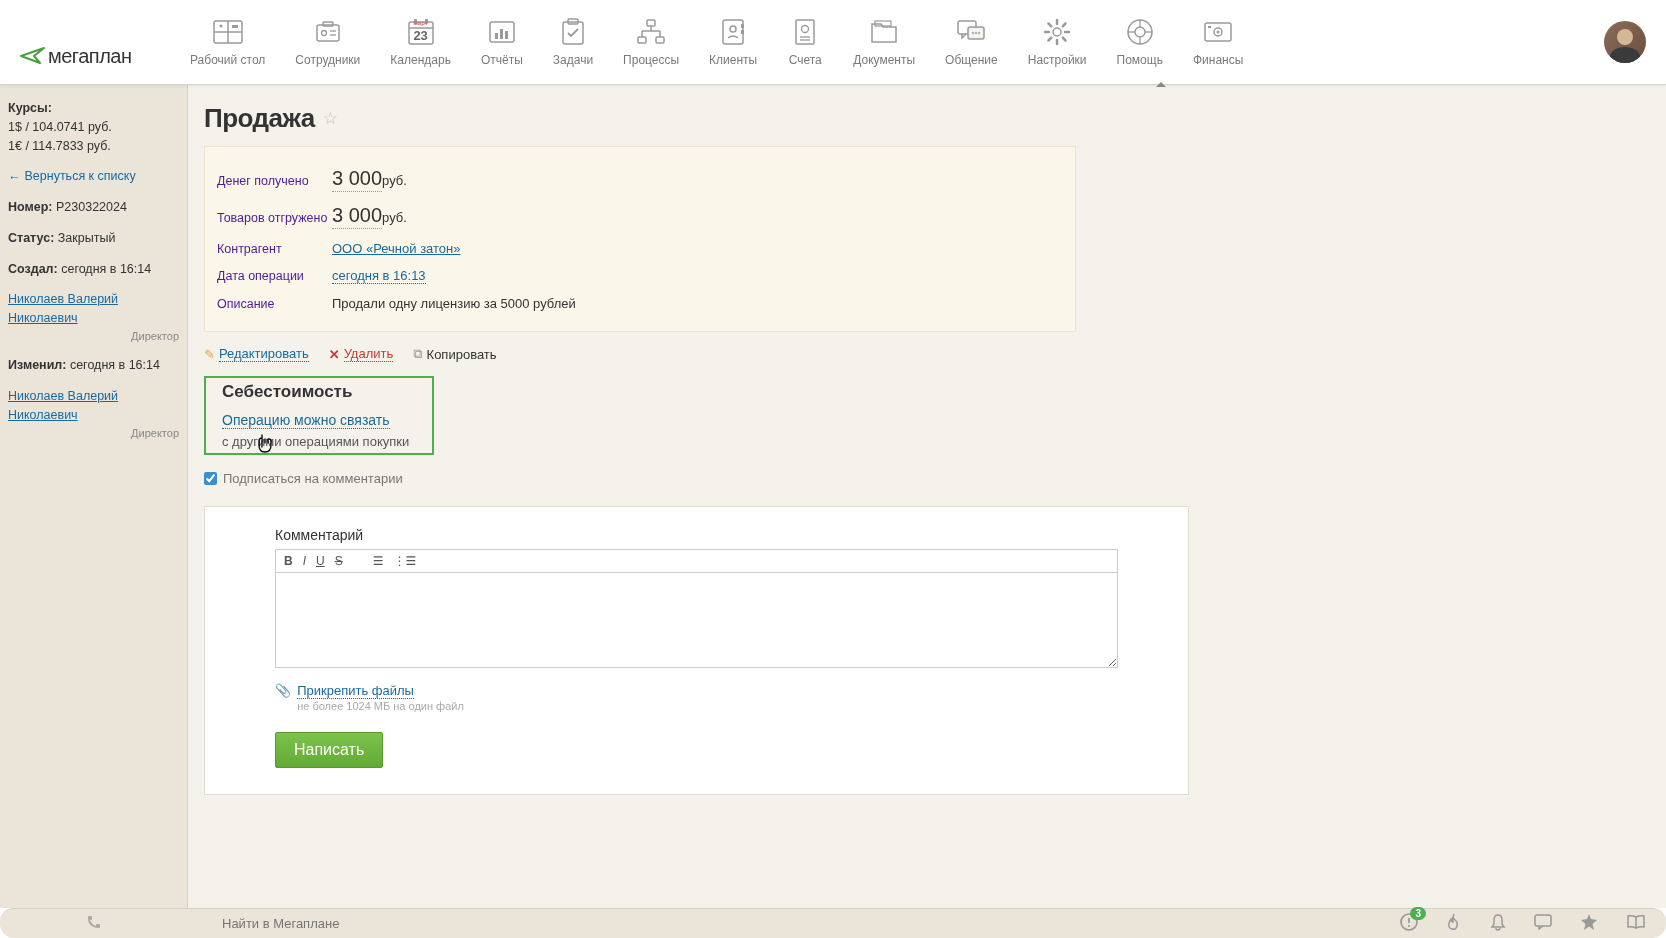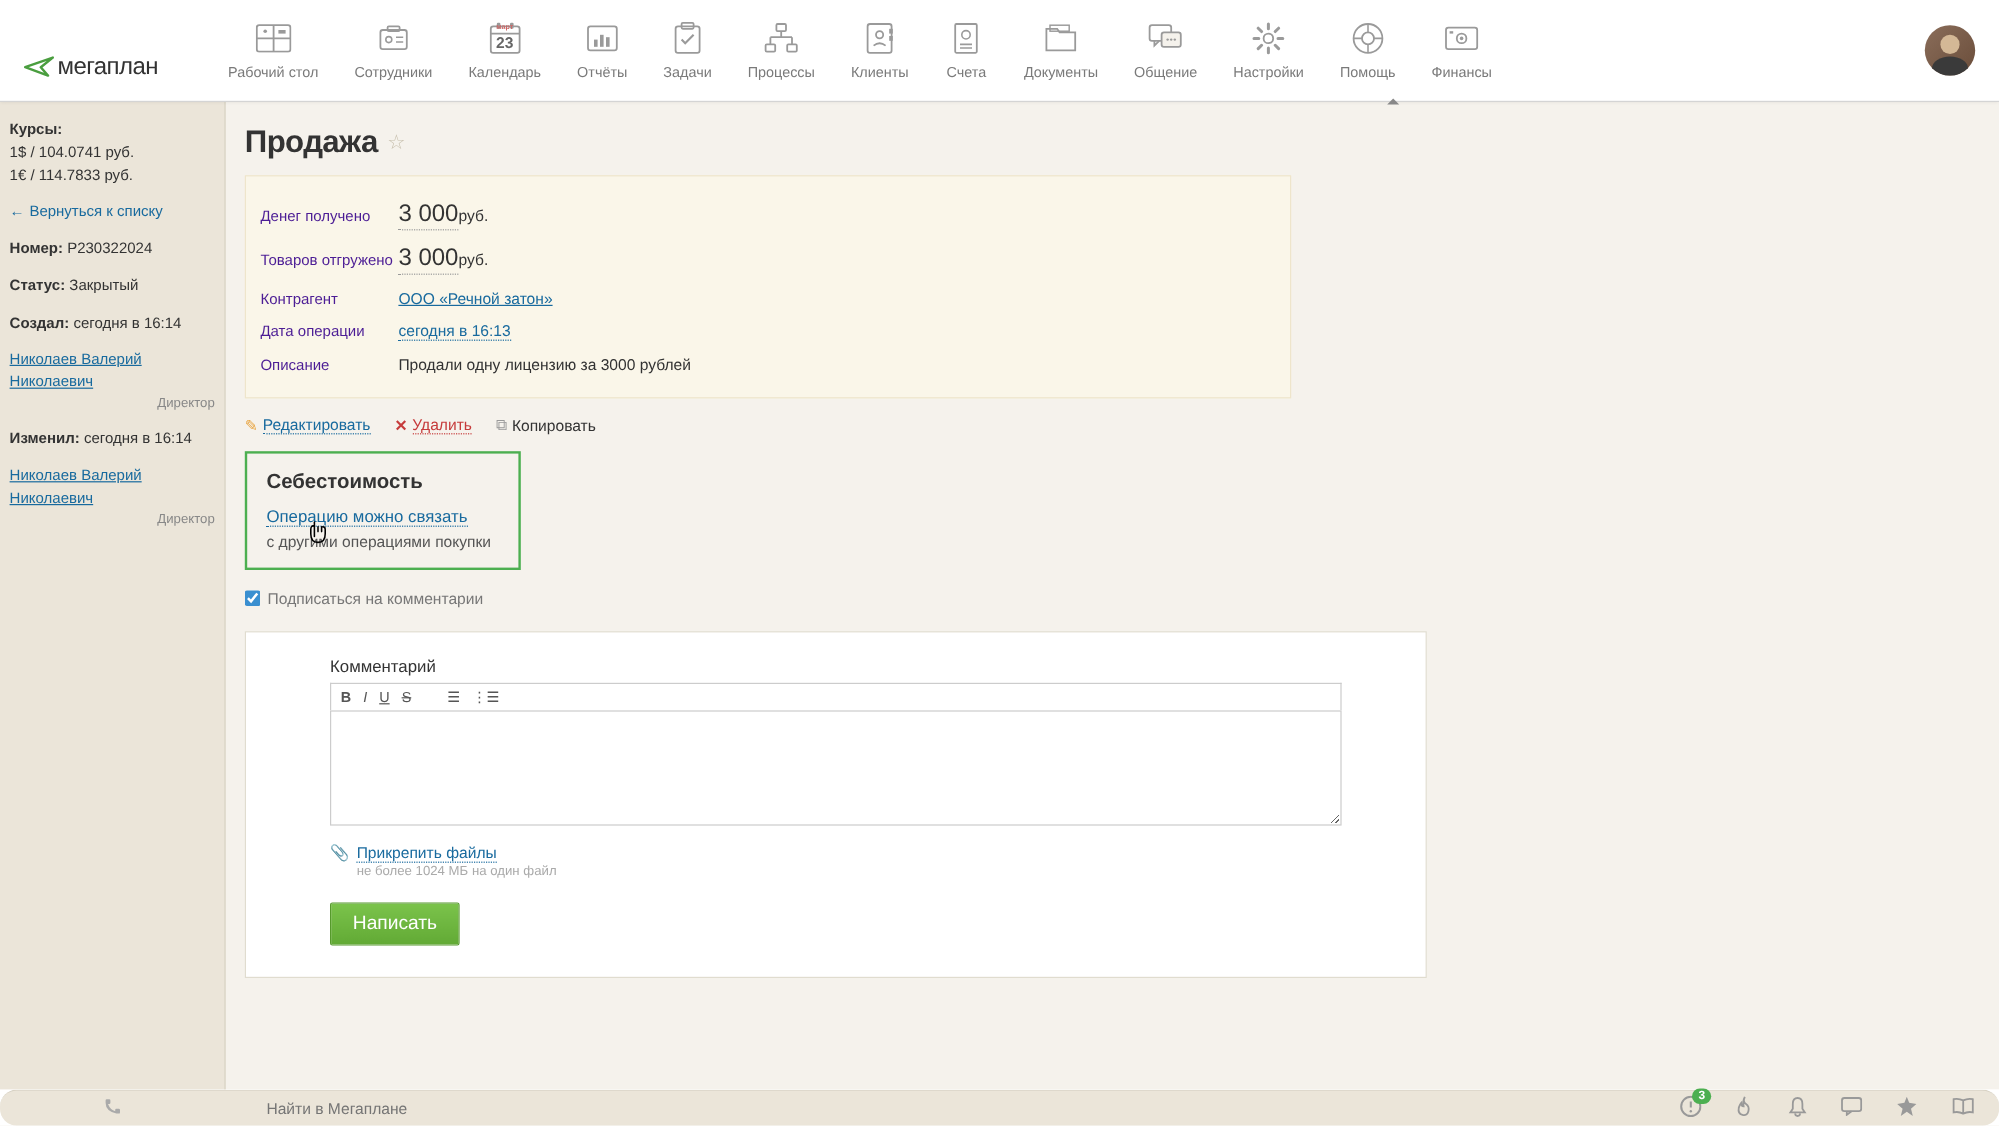--- a/index.html
+++ b/index.html
@@ -169,21 +169,21 @@
       font-size: 13px;
       cursor: pointer;
     }
     .action-btn.edit { color: #186a9e; }
     .action-btn.edit .dash { border-bottom: 1px dotted #186a9e; }
     .action-btn.delete { color: #c63b3b; }
     .action-btn.delete .dash { border-bottom: 1px dotted #c63b3b; }
     .action-btn.copy { color: #333; }
     .cost-block {
       border: 2px solid #4caf50;
-      padding: 14px 16px;
+      padding: 4px 16px;
       width: 230px;
       background: #fff0;
       margin-bottom: 16px;
     }
     .cost-block h3 { font-size: 17px; font-weight: bold; margin-bottom: 10px; }
     .cost-block .link-dotted { color: #186a9e; border-bottom: 1px dotted #186a9e; cursor: pointer; display:inline; font-size: 14px;}
     .cost-block .hint { color: #555; font-size: 13px; margin-top: 6px; }
     .subscribe-row {
       display: flex;
       align-items: center;
@@ -516,21 +516,21 @@
       <div class="info-row">
         <div class="info-label">Контрагент</div>
         <div class="info-value link">ООО «Речной затон»</div>
       </div>
       <div class="info-row">
         <div class="info-label">Дата операции</div>
         <div class="info-value date-link">сегодня в 16:13</div>
       </div>
       <div class="info-row">
         <div class="info-label">Описание</div>
-        <div class="info-value">Продали одну лицензию за 3000 рублей</div>
+        <div class="info-value">Продали одну лицензию за 5000 рублей</div>
       </div>
     </div>
 
     <div class="actions-row">
       <div class="action-btn edit">
         <span style="color:#e8a33d;">✎</span>
           <span class="dash">Редактировать</span>
       </div>
       <div class="action-btn delete">
         <span style="font-weight:bold;">✕</span>

